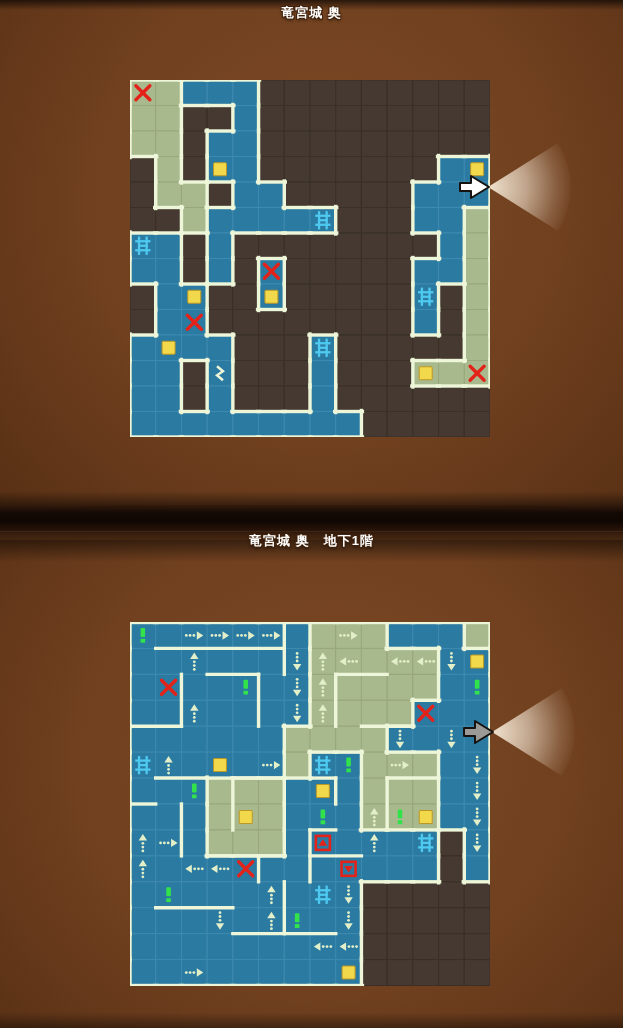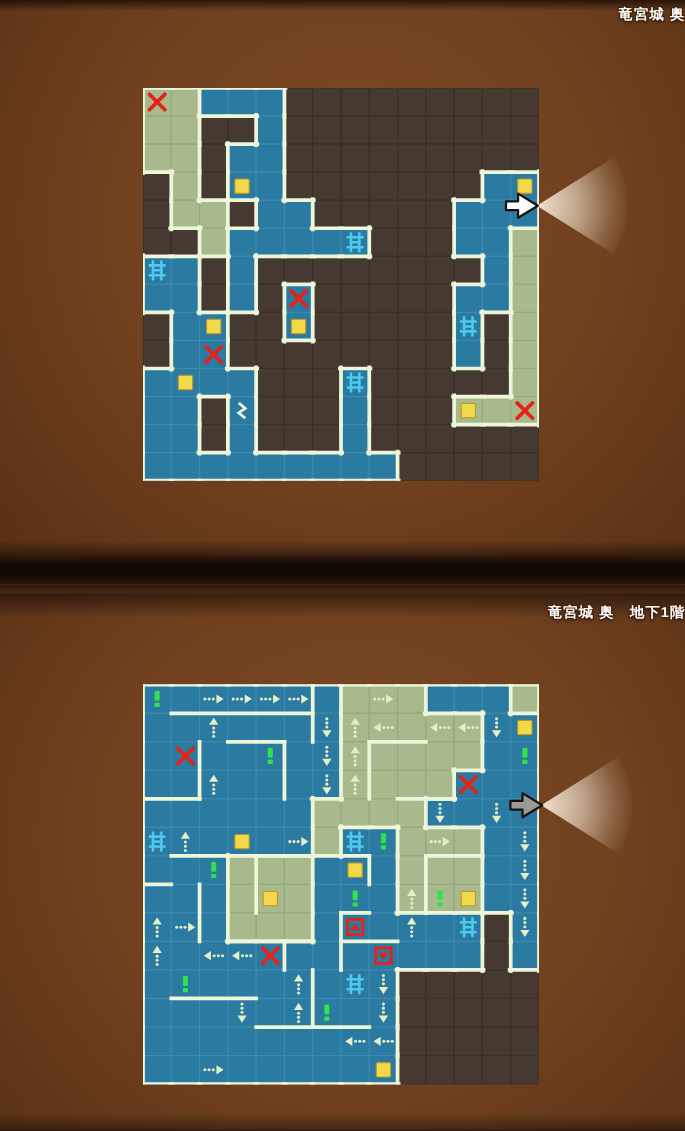--- a/index.html
+++ b/index.html
@@ -12,36 +12,36 @@
       linear-gradient(0deg, rgba(0,0,0,.45) 0px, rgba(0,0,0,0) 14px),
       radial-gradient(95% 120% at 52% 40%, #7e4a25 0%, #70401f 40%, #5a3115 72%, #3f2009 100%);}
   .panel-bottom{top:540px;height:488px;
     background:
       linear-gradient(180deg, rgba(0,0,0,.5) 0px, rgba(0,0,0,0) 22px),
       linear-gradient(0deg, rgba(0,0,0,.4) 0px, rgba(0,0,0,0) 16px),
       radial-gradient(95% 115% at 52% 45%, #7e4a25 0%, #70401f 42%, #5a3115 74%, #3b1e09 100%);}
   .divider{position:absolute;left:0;top:505px;width:623px;height:35px;
     background:linear-gradient(180deg,#331a0c 0%,#140a05 22%,#0f0703 45%,#241107 68%,#3d2210 88%,#46270f 100%);}
   .divider:after{content:"";position:absolute;left:0;right:0;top:26px;height:1px;background:rgba(255,200,150,.08);}
-  .map-title{position:absolute;width:623px;text-align:right;color:#fff;
+  .map-title{position:absolute;width:623px;text-align:center;color:#fff;
     font-size:13px;font-weight:bold;letter-spacing:1px;
     text-shadow:-1px -1px 0 #40220c, 1px -1px 0 #40220c, -1px 1px 0 #40220c, 1px 1px 0 #40220c, 0 2px 3px rgba(0,0,0,.55);}
   .map-holder{position:absolute;}
   .overlay{position:absolute;left:0;top:0;pointer-events:none;}
 </style>
 </head>
 <body>
 
 <div class="stage">
   <div class="panel panel-top"></div>
   <div class="divider"></div>
   <div class="panel panel-bottom"></div>
 
   <div class="map-title" style="top:4px;">竜宮城 奥</div>
-  <div class="map-title" style="top:548px;">竜宮城 奥　地下1階</div>
+  <div class="map-title" style="top:532px;">竜宮城 奥　地下1階</div>
 
   <div class="map-holder" id="map-top" style="left: 130px; top: 80px;"><svg width="360" height="357" viewBox="0 0 359.996 357">
         <rect x="0" y="0" width="25.714" height="25.5" fill="#a9b98e" stroke="#98a87c" stroke-width="1"></rect>
         <rect x="25.714" y="0" width="25.714" height="25.5" fill="#a9b98e" stroke="#98a87c" stroke-width="1"></rect>
         <rect x="51.428" y="0" width="25.714" height="25.5" fill="#2b7aa2" stroke="#3e8ab0" stroke-width="1"></rect>
         <rect x="77.142" y="0" width="25.714" height="25.5" fill="#2b7aa2" stroke="#3e8ab0" stroke-width="1"></rect>
         <rect x="102.856" y="0" width="25.714" height="25.5" fill="#2b7aa2" stroke="#3e8ab0" stroke-width="1"></rect>
         <rect x="128.57" y="0" width="25.714" height="25.5" fill="#453931" stroke="#393026" stroke-width="1"></rect>
         <rect x="154.284" y="0" width="25.714" height="25.5" fill="#453931" stroke="#393026" stroke-width="1"></rect>
         <rect x="179.998" y="0" width="25.714" height="25.5" fill="#453931" stroke="#393026" stroke-width="1"></rect>

